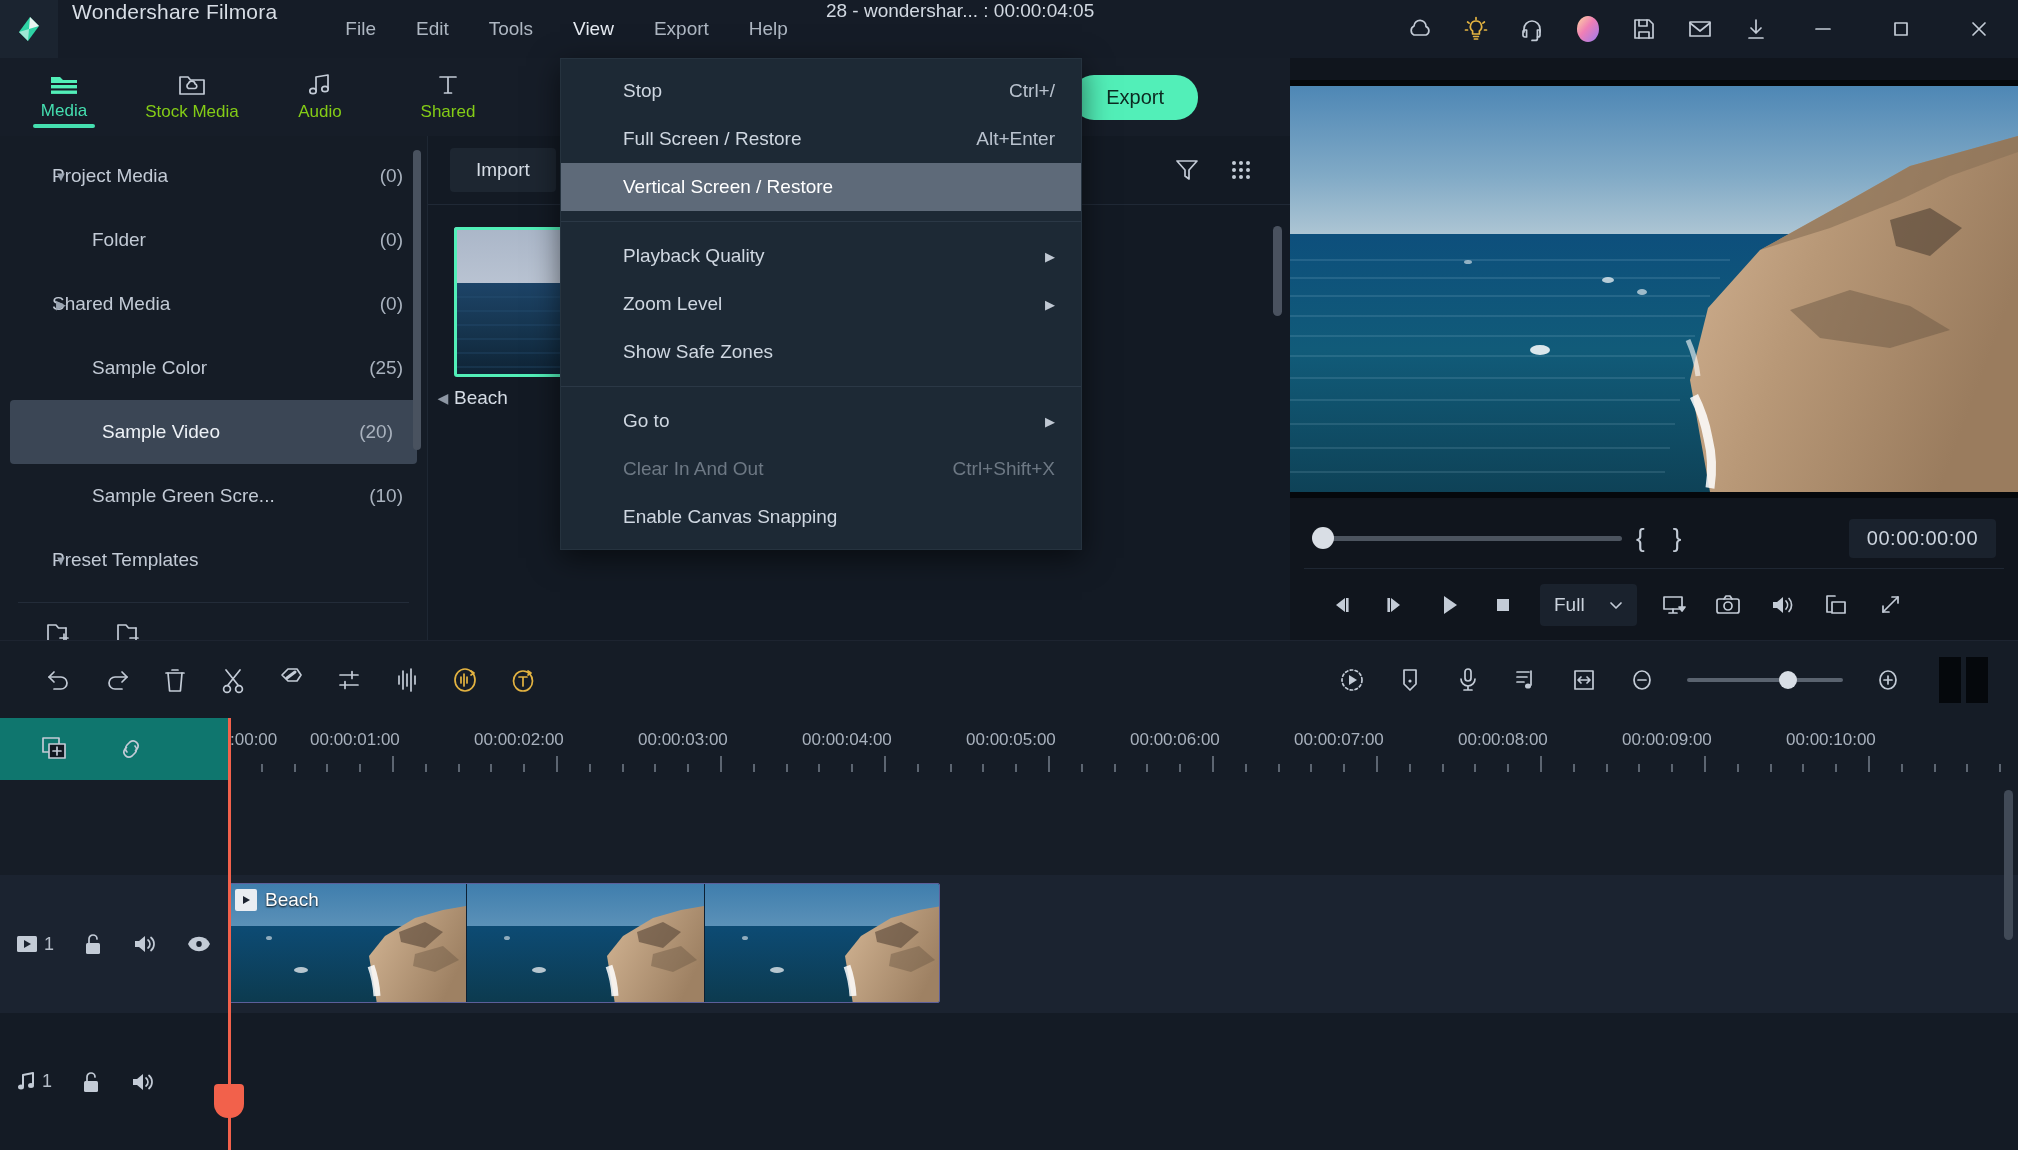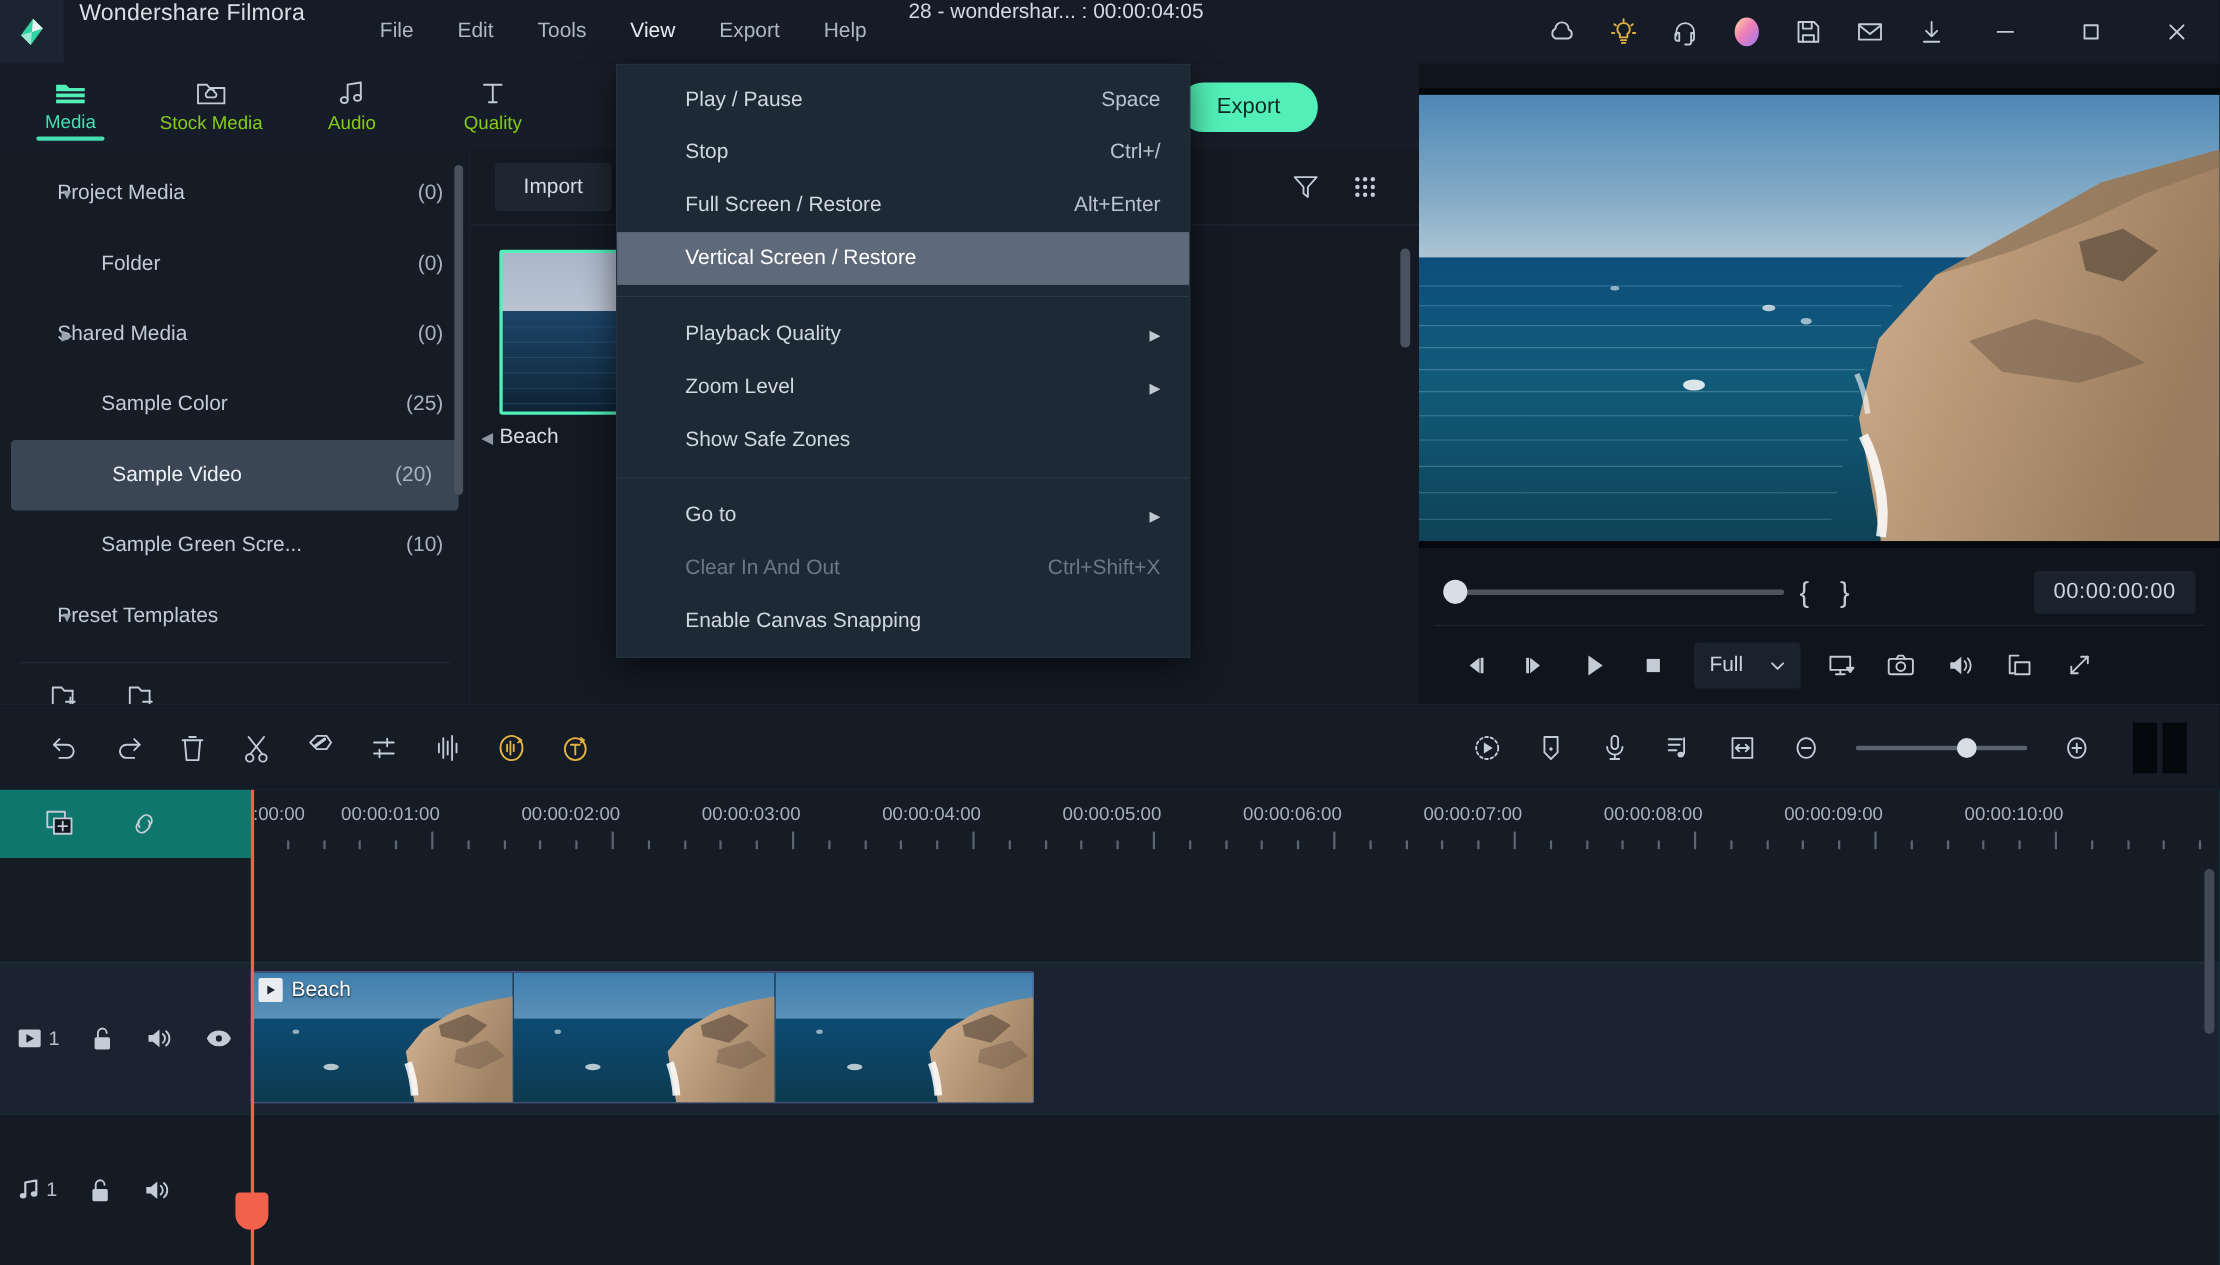--- a/index.html
+++ b/index.html
@@ -382,21 +382,21 @@
         <path d="M10 17 V4 l12 -2 v13"></path>
           <ellipse cx="7" cy="18" rx="3.2" ry="2.7"></ellipse>
           <ellipse cx="19" cy="16" rx="3.2" ry="2.7"></ellipse>
       </svg>
       <span>Audio</span>
     </div>
     <div class="tab">
       <svg class="ic" width="26" height="24" viewBox="0 0 26 24">
         <path d="M5 4 h16 M13 4 v16 M9.5 20 h7"></path>
       </svg>
-      <span>Quality</span>
+      <span>Shared</span>
     </div>
     <button class="export-btn">Export</button>
   </div>
 
   <div class="sidebar">
     <div class="tree">
       <div class="tree-row">
         <span class="caret">▼</span>
         <span class="lbl">Project Media</span>
         <span class="cnt">(0)</span>
@@ -925,24 +925,20 @@
     <div class="playhead">
       <div class="playhead-knob"></div>
     </div>
 
     <div class="tl-vscroll"></div>
   </div>
 
   <div class="dropdown">
 
     <div class="dd-item">
-      <span>Play / Pause</span>
-      <span class="sc">Space</span>
-    </div>
-    <div class="dd-item">
       <span>Stop</span>
       <span class="sc">Ctrl+/</span>
     </div>
     <div class="dd-item">
       <span>Full Screen / Restore</span>
       <span class="sc">Alt+Enter</span>
     </div>
     <div class="dd-item hl">
       <span>Vertical Screen / Restore</span>
     </div>

